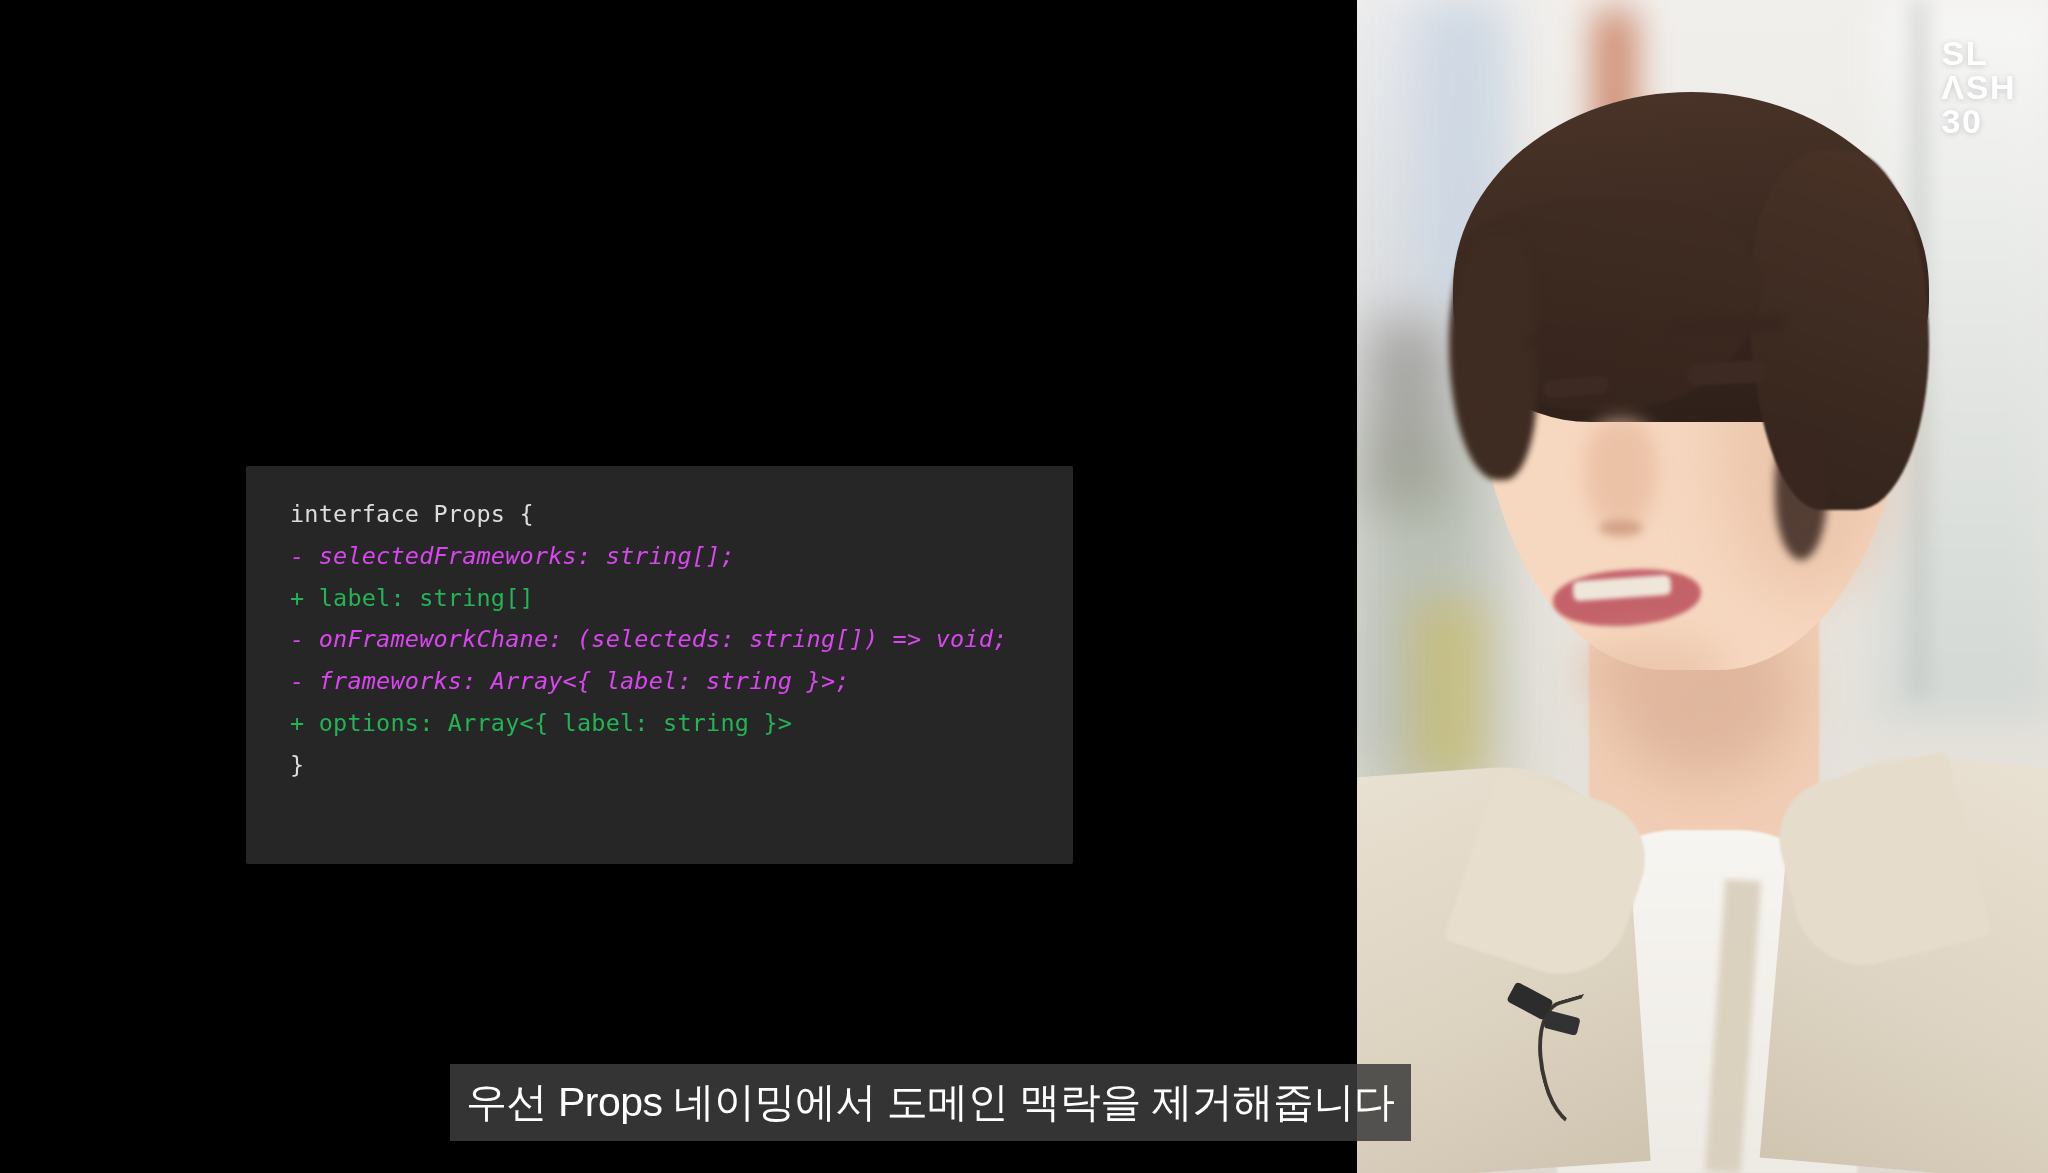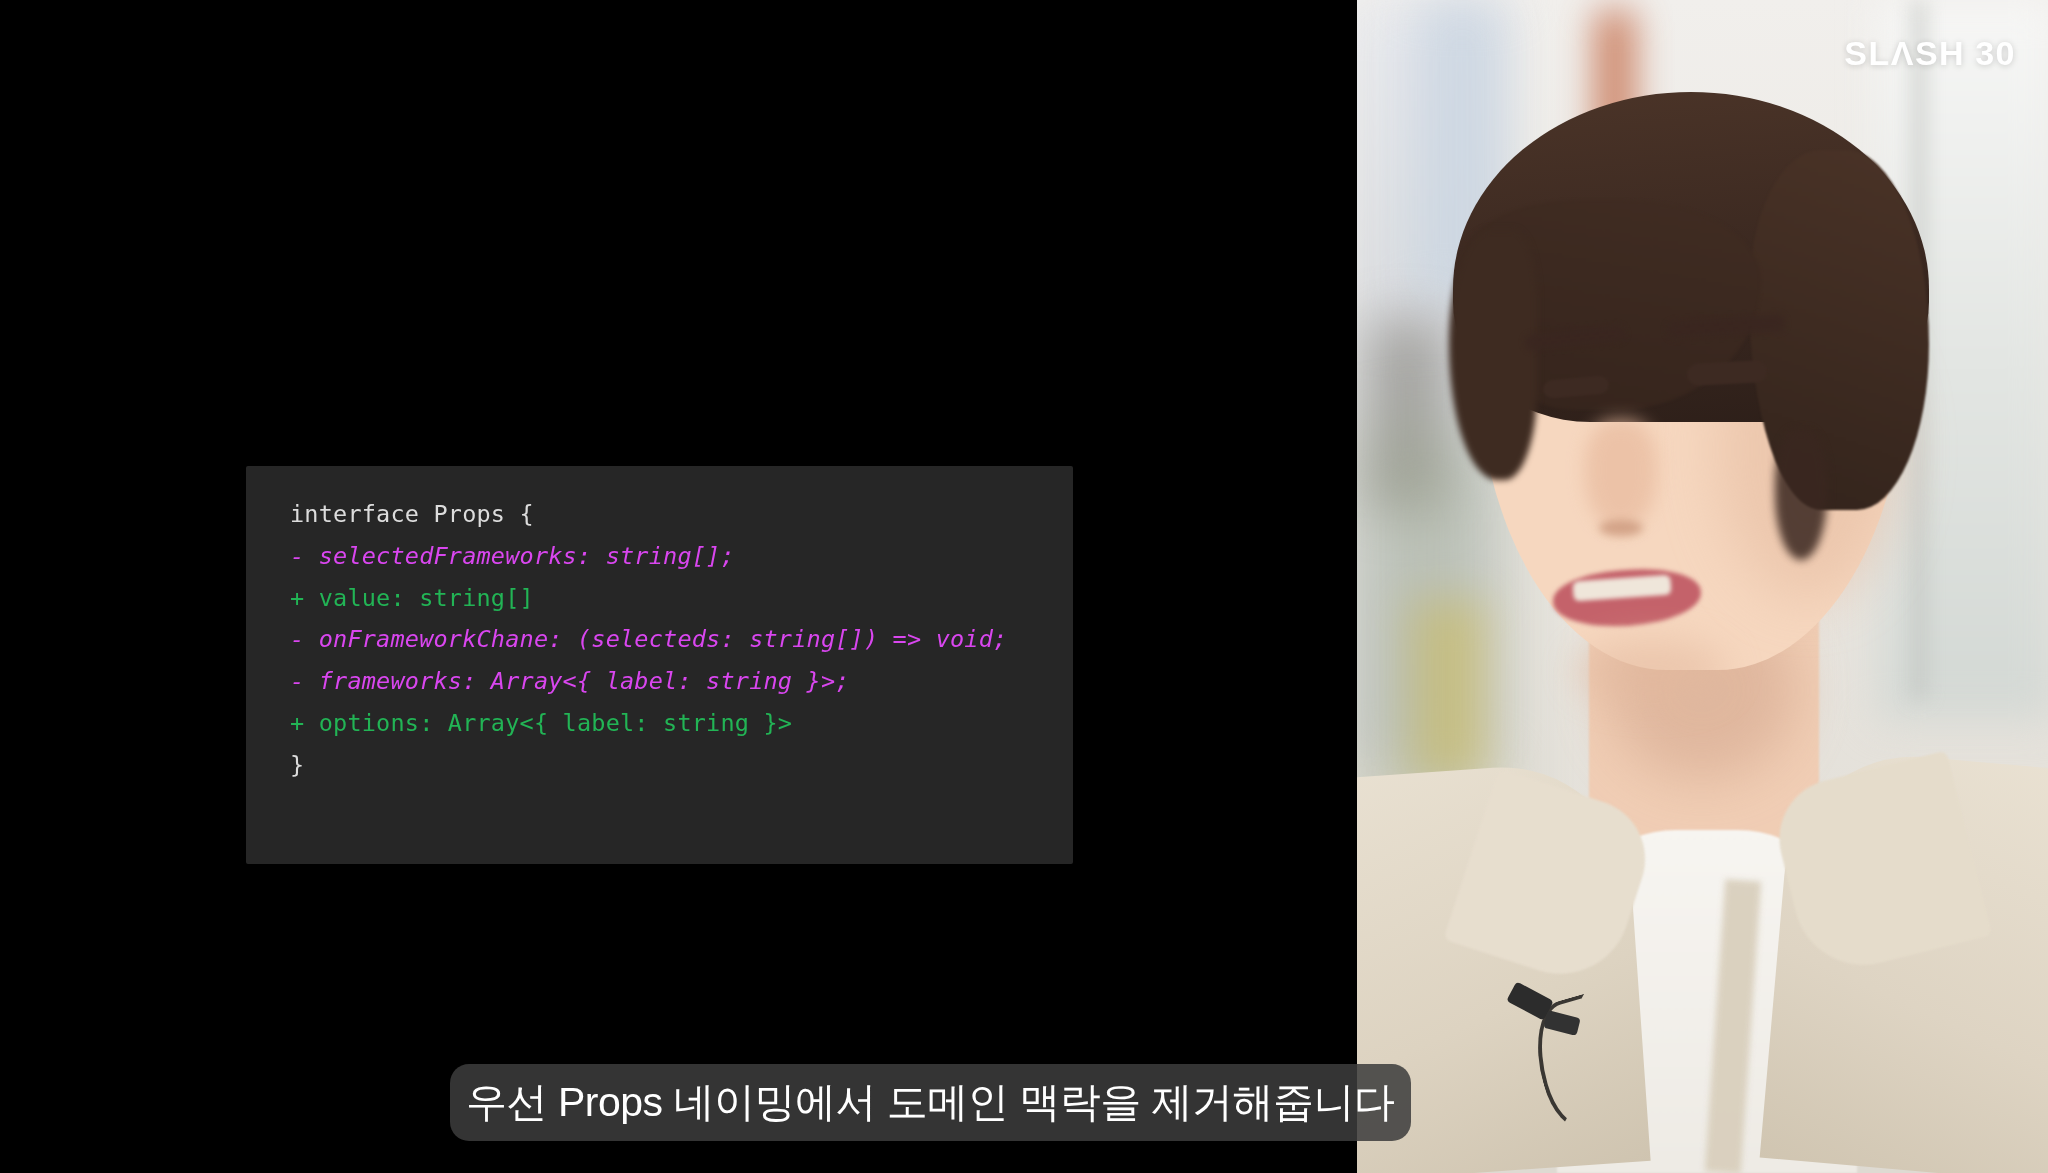--- a/index.html
+++ b/index.html
@@ -338,37 +338,37 @@
     right: 32px;
     top: 36px;
     display: flex;
     align-items: flex-start;
     color: #ffffff;
     font-weight: 700;
     font-size: 34px;
     letter-spacing: 1.5px;
     text-shadow: 0 1px 6px rgba(0,0,0,0.18);
     user-select: none;
+    flex-direction: column;
   }
   #slash-logo .logo-part { line-height: 1; }
   #slash-logo .logo-gap { display: inline-block; width: 10px; }
 
   
   #caption-bar {
     position: absolute;
     left: 450px;
     top: 1064px;
     height: 77px;
     display: flex;
     align-items: center;
     justify-content: flex-end;
     padding: 4px 16px;
     background: rgba(60,60,60,0.86);
     box-sizing: border-box;
-    border-radius: 19px;
   }
   #caption-text {
     color: #ffffff;
     font-size: 41px;
     font-weight: 500;
     white-space: nowrap;
     letter-spacing: -0.5px;
     line-height: 1;
   }
 </style>
@@ -376,21 +376,21 @@
 <body>
 
 <div id="stage">
 
   <div id="slide-panel">
 
 
     <div id="code-card">
       <div class="code-line neutral">interface Props {</div>
       <div class="code-line removed">- selectedFrameworks: string[];</div>
-      <div class="code-line added">+ value: string[]</div>
+      <div class="code-line added">+ label: string[]</div>
       <div class="code-line removed">- onFrameworkChane: (selecteds: string[]) =&gt; void;</div>
       <div class="code-line removed">- frameworks: Array&lt;{ label: string }&gt;;</div>
       <div class="code-line added">+ options: Array&lt;{ label: string }&gt;</div>
       <div class="code-line neutral">}</div>
     </div>
 
   </div>
 
   <div id="video-panel">
 

